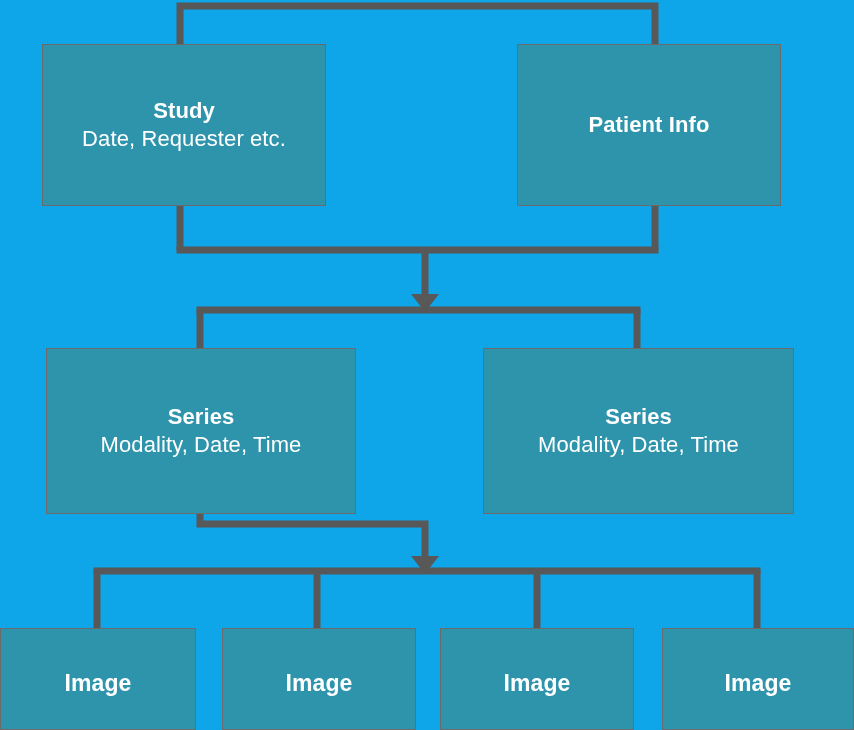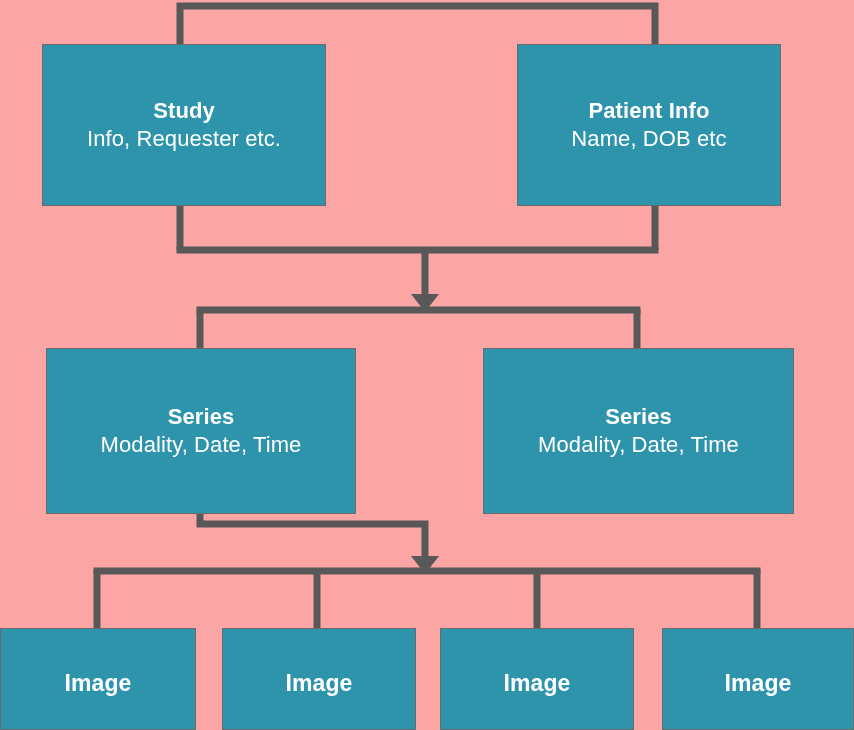--- a/index.html
+++ b/index.html
@@ -11,21 +11,21 @@
   body {
     width: 854px;
     height: 730px;
     font-family: "Liberation Sans", sans-serif;
     overflow: hidden;
   }
   #diagram-root {
     position: relative;
     width: 854px;
     height: 730px;
-    background: #fca5a5;
+    background: #0ea5e9;
   }
   #diagram-svg {
     position: absolute;
     top: 0;
     left: 0;
     width: 854px;
     height: 730px;
   }
   .node-box {
     position: absolute;
@@ -90,26 +90,25 @@
       <path d="M537,571 L537,628"></path>
       <path d="M757,571 L757,628"></path>
     </g>
 
     <polygon points="411,294 439,294 425,312" fill="#585858"></polygon>
     <polygon points="411,556 439,556 425,574" fill="#585858"></polygon>
   </svg>
 
   <div class="node-box" style="left:42px; top:44px; width:284px; height:162px;">
     <div class="node-title">Study</div>
-    <div class="node-sub">Info, Requester etc.</div>
+    <div class="node-sub">Date, Requester etc.</div>
   </div>
 
   <div class="node-box" style="left:517px; top:44px; width:264px; height:162px;">
     <div class="node-title">Patient Info</div>
-    <div class="node-sub">Name, DOB etc</div>
   </div>
 
   <div class="node-box" style="left:46px; top:348px; width:310px; height:166px;">
     <div class="node-title">Series</div>
     <div class="node-sub">Modality, Date, Time</div>
   </div>
 
   <div class="node-box" style="left:483px; top:348px; width:311px; height:166px;">
     <div class="node-title">Series</div>
     <div class="node-sub">Modality, Date, Time</div>

